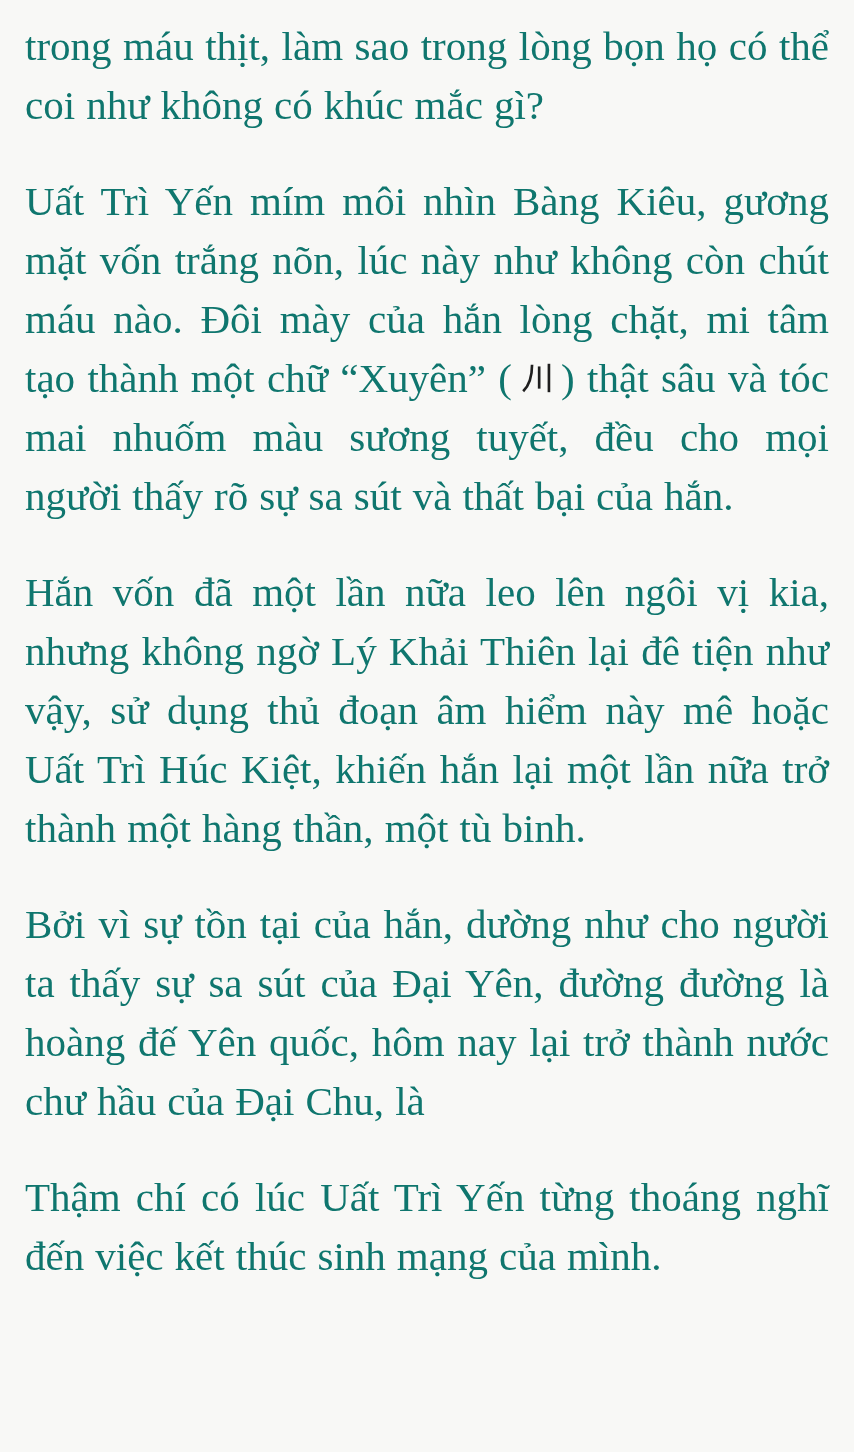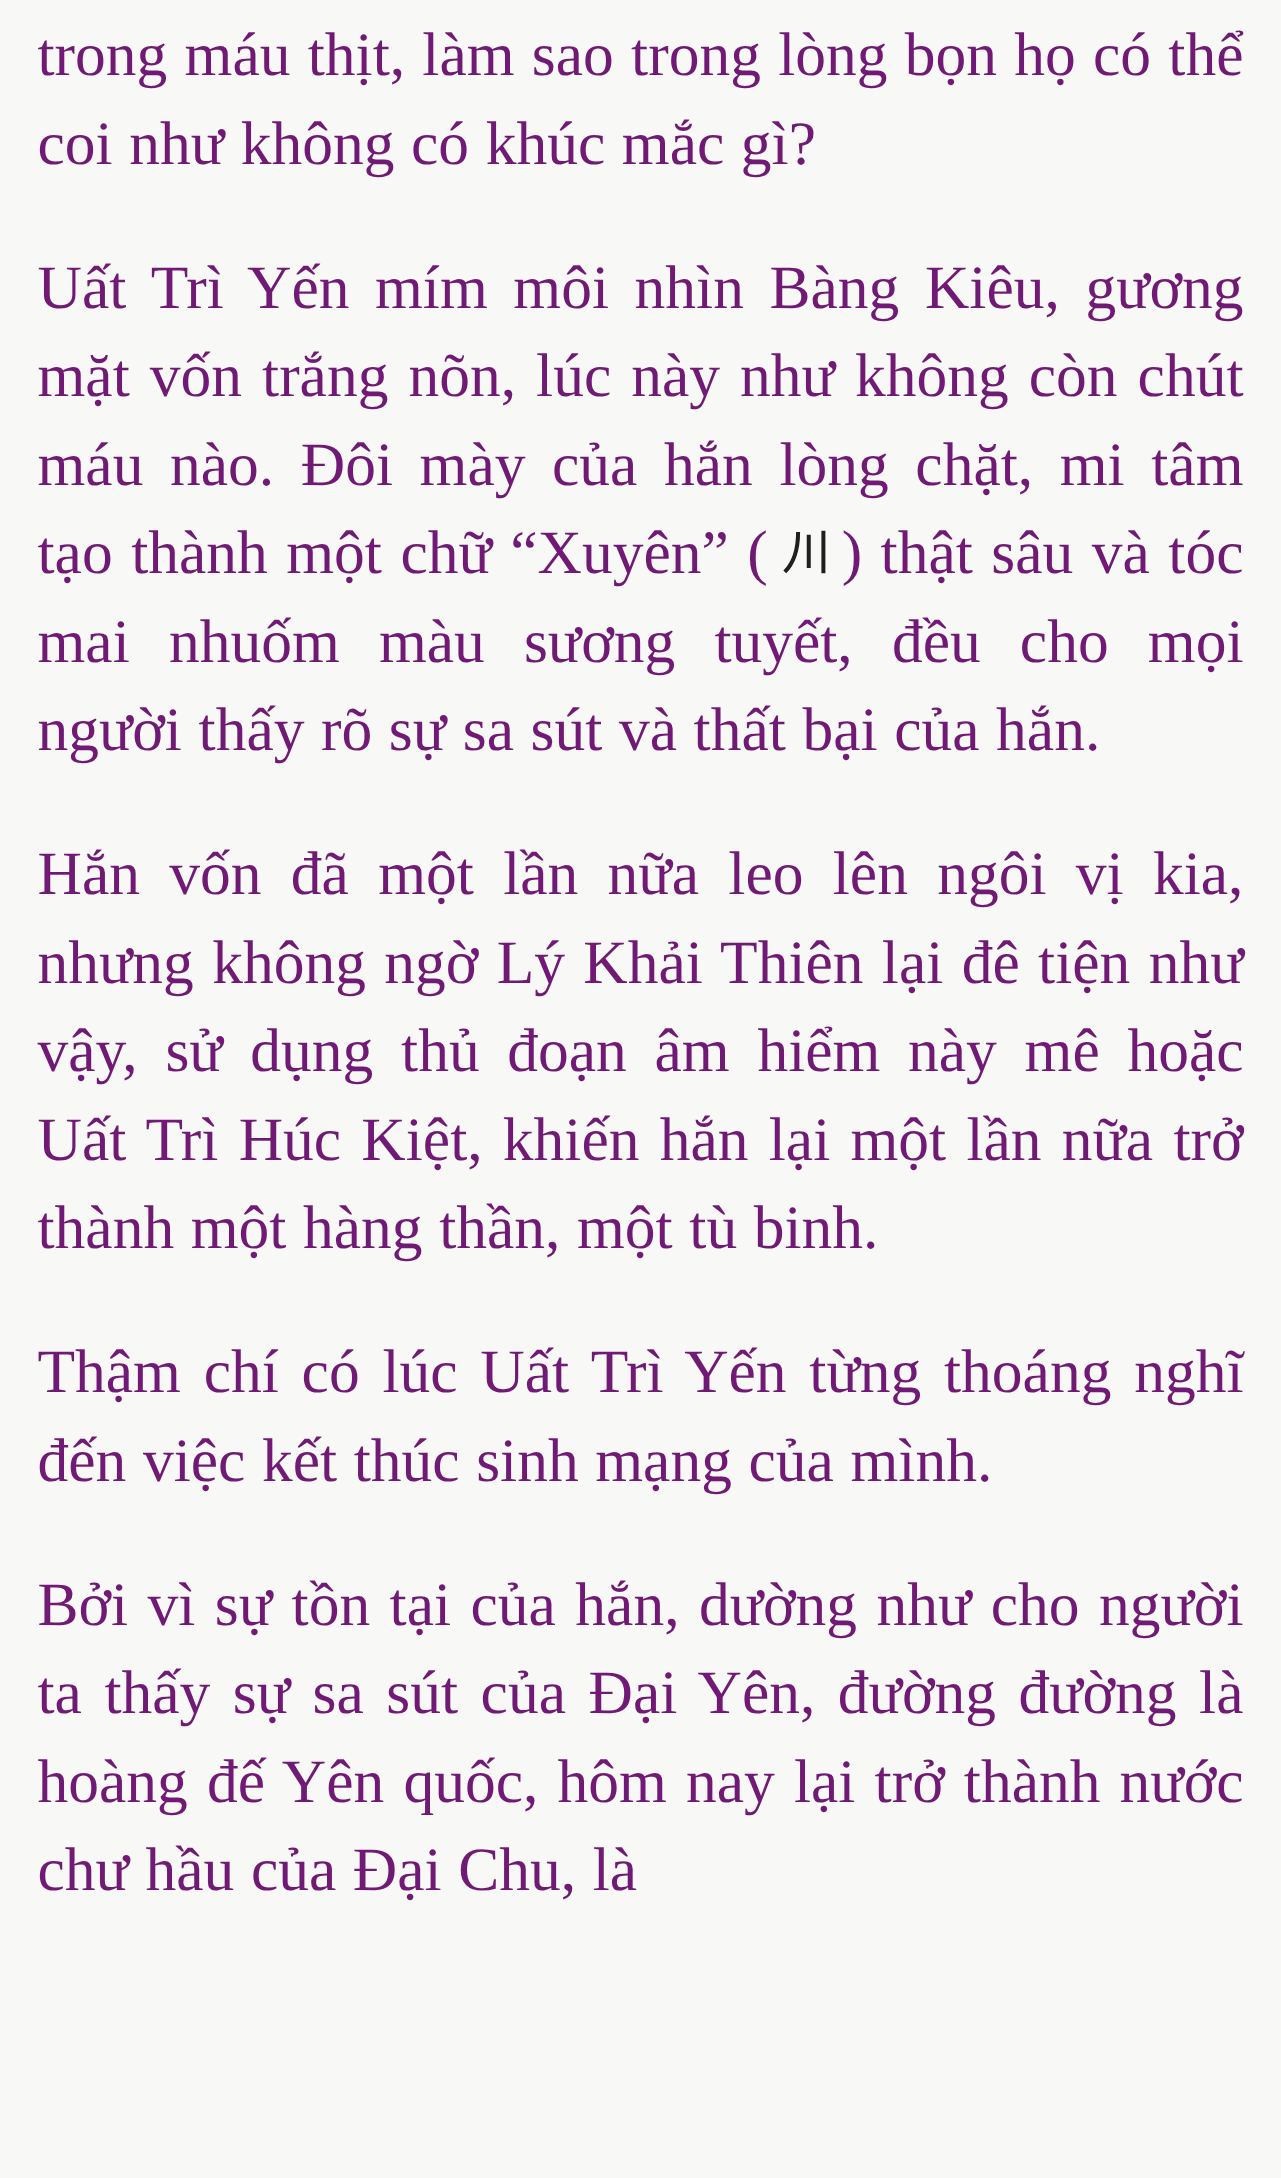--- a/index.html
+++ b/index.html
@@ -14,27 +14,27 @@
     font-family: "Liberation Serif", "DejaVu Serif", serif;
   }
   .page {
     box-sizing: border-box;
     width: 854px;
     height: 1452px;
     padding: 5px 25px 0 25px;
     color: #1f1f1f;
   }
   p.para {
-    margin: 2px 0 37px 0;
+    margin: 12px 0 37px 0;
     font-size: 41px;
     line-height: 59px;
     text-align: justify;
     text-justify: inter-word;
     word-spacing: 0.02em;
-    color: #701a75;
+    color: #0f766e;
   }
   p.para:last-child { margin-bottom: 0; }
   .cjk-char {
     display: inline-block;
     width: 1.0em;
     height: 0.78em;
     margin: 0 0.10em;
     vertical-align: -0.05em;
     position: relative;
   }
@@ -52,17 +52,17 @@
   <p class="para">trong máu thịt, làm sao trong lòng bọn họ có thể coi như không có khúc mắc gì?</p>
 
   <p class="para"><span>Uất Trì Yến mím môi nhìn Bàng Kiêu, gương mặt vốn trắng nõn, lúc này như không còn chút máu nào. Đôi mày của hắn lòng chặt, mi tâm tạo thành một chữ “Xuyên” (</span><span class="cjk-char" title="川"><svg viewBox="0 0 36 36" xmlns="http://www.w3.org/2000/svg" fill="none" stroke="#1f1f1f" stroke-width="3" stroke-linecap="butt">
          <path d="M13 3 C13 15, 10 26, 3 33"></path>
          <path d="M21 5 L21 30"></path>
          <path d="M32 2 L32 34"></path>
        </svg></span><span>) thật sâu và tóc mai nhuốm màu sương tuyết, đều cho mọi người thấy rõ sự sa sút và thất bại của hắn.</span></p>
 
   <p class="para">Hắn vốn đã một lần nữa leo lên ngôi vị kia, nhưng không ngờ Lý Khải Thiên lại đê tiện như vậy, sử dụng thủ đoạn âm hiểm này mê hoặc Uất Trì Húc Kiệt, khiến hắn lại một lần nữa trở thành một hàng thần, một tù binh.</p>
 
+  <p class="para">Bởi vì sự tồn tại của hắn, dường như cho người ta thấy sự sa sút của Đại Yên, đường đường là hoàng đế Yên quốc, hôm nay lại trở thành nước chư hầu của Đại Chu, là</p>
+
   <p class="para">Thậm chí có lúc Uất Trì Yến từng thoáng nghĩ đến việc kết thúc sinh mạng của mình.</p>
-
-  <p class="para">Bởi vì sự tồn tại của hắn, dường như cho người ta thấy sự sa sút của Đại Yên, đường đường là hoàng đế Yên quốc, hôm nay lại trở thành nước chư hầu của Đại Chu, là</p>
 
 </div>
 
 </body></html>

